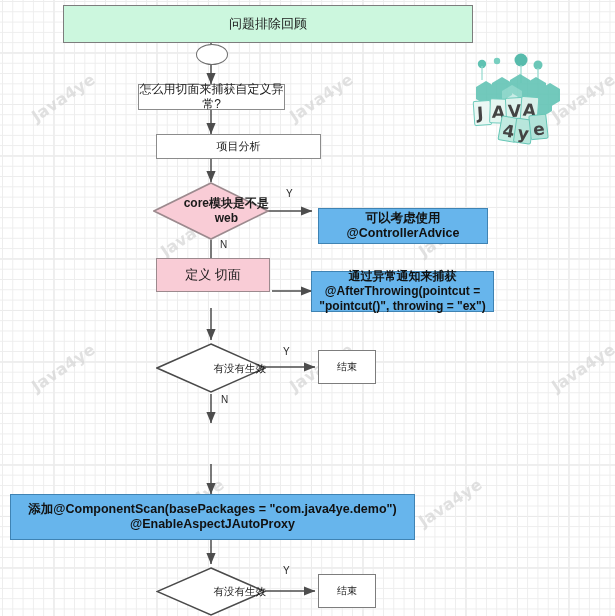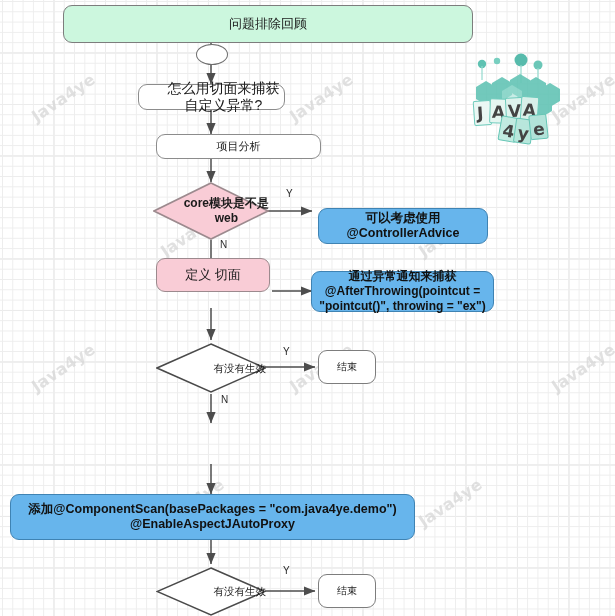--- a/index.html
+++ b/index.html
@@ -66,21 +66,20 @@
     position: absolute;
     z-index: 3;
     box-sizing: border-box;
     display: flex;
     align-items: center;
     justify-content: center;
     text-align: center;
     line-height: 1.24;
     white-space: pre-line;
     color: #1a1a1a;
-    border-radius: 9px;
   }
 
   .box {
     border: 1.6px solid #8c8c8c;
     background: #ffffff;
     font-size: 11px;
   }
 
   .box-green {
     background: #ccf7de;
@@ -103,21 +102,21 @@
   }
 
   .box-blue.small { font-size: 12px; }
 
   .box-end {
     border: 1.6px solid #7d7d7d;
     background: #ffffff;
     font-size: 10px;
   }
 
-  .box-q { font-size: 14px; padding-left: 24px; }
+  .box-q { font-size: 12px; }
   .box-plain { font-size: 11px; }
 
   
   .diamond {
     position: absolute;
     z-index: 3;
     display: flex;
     align-items: center;
     justify-content: flex-end;
     text-align: center;

